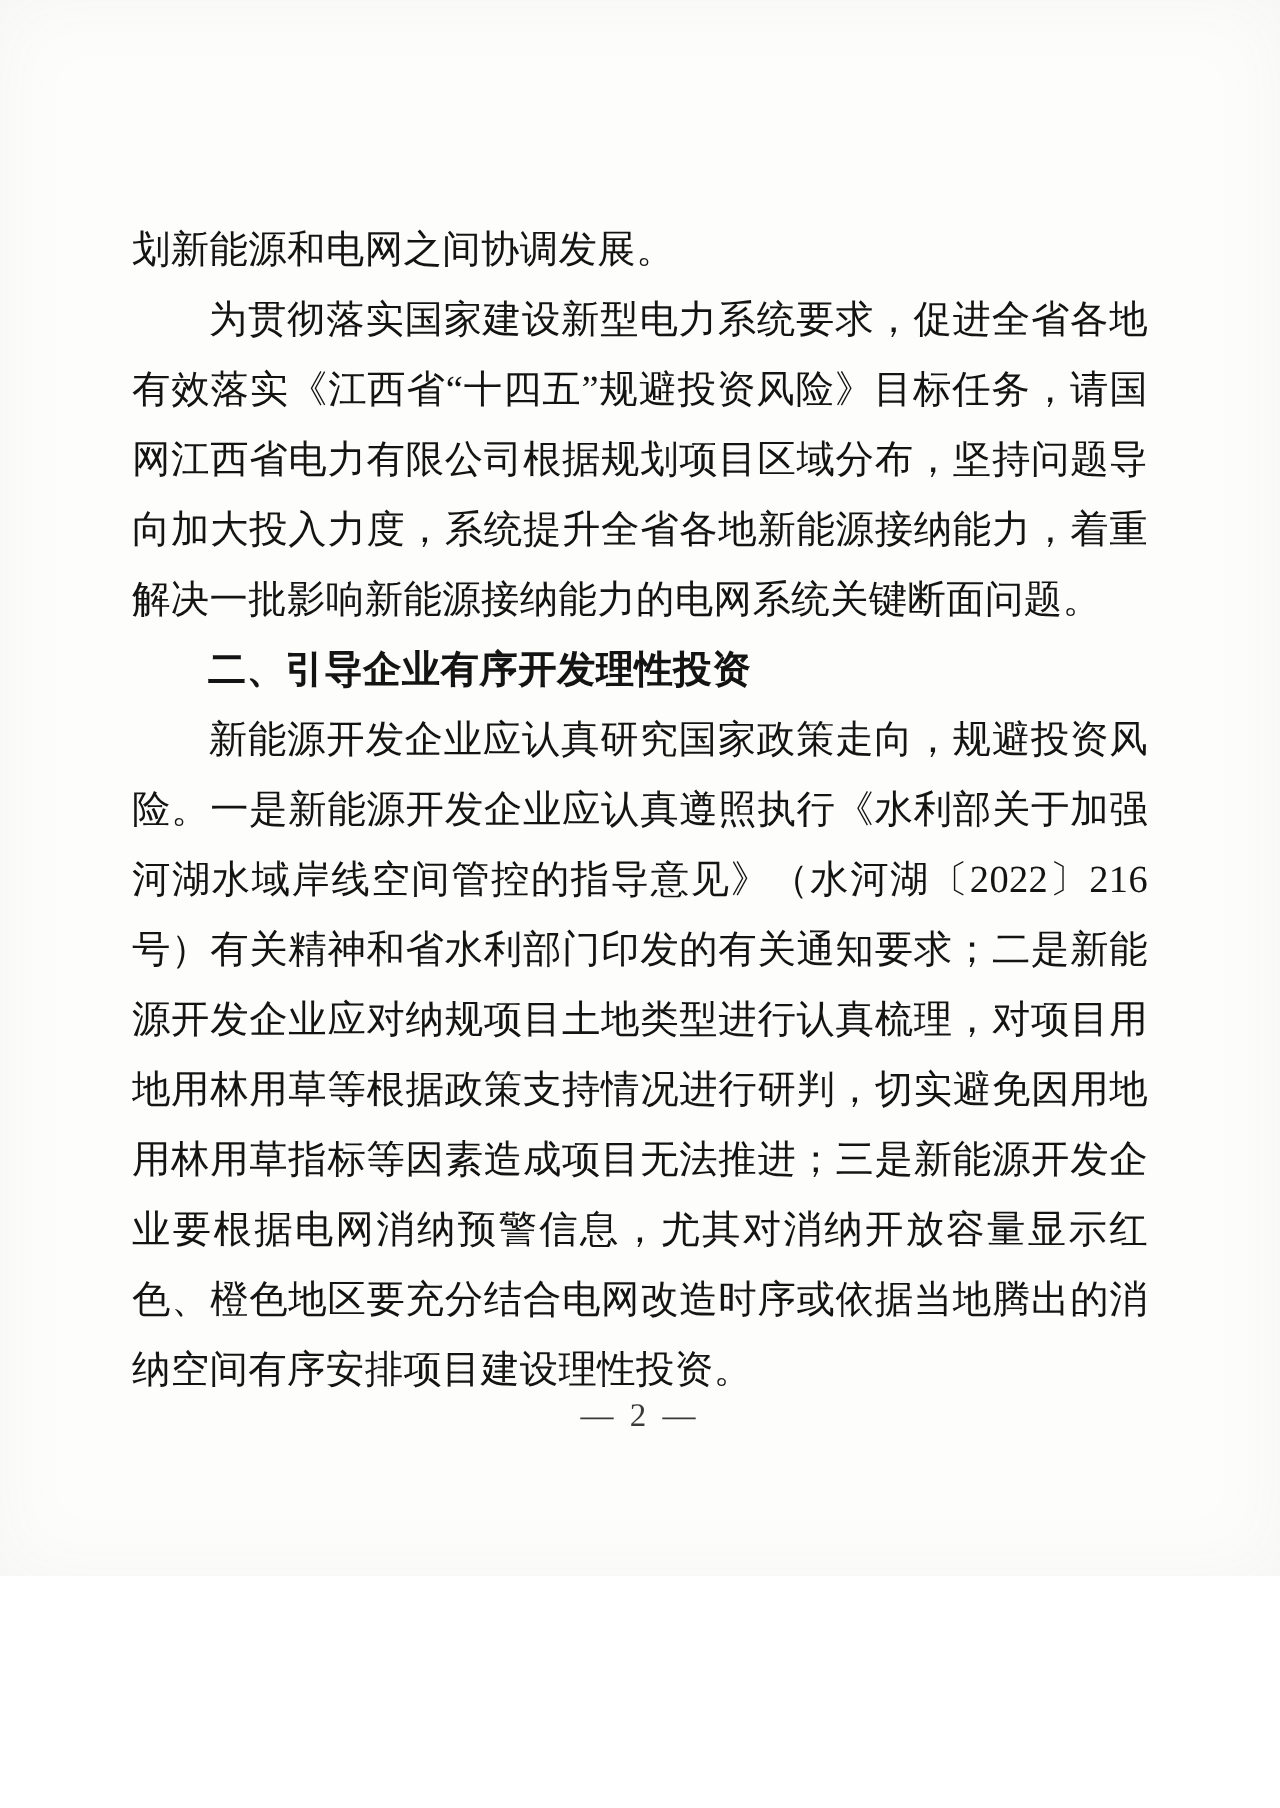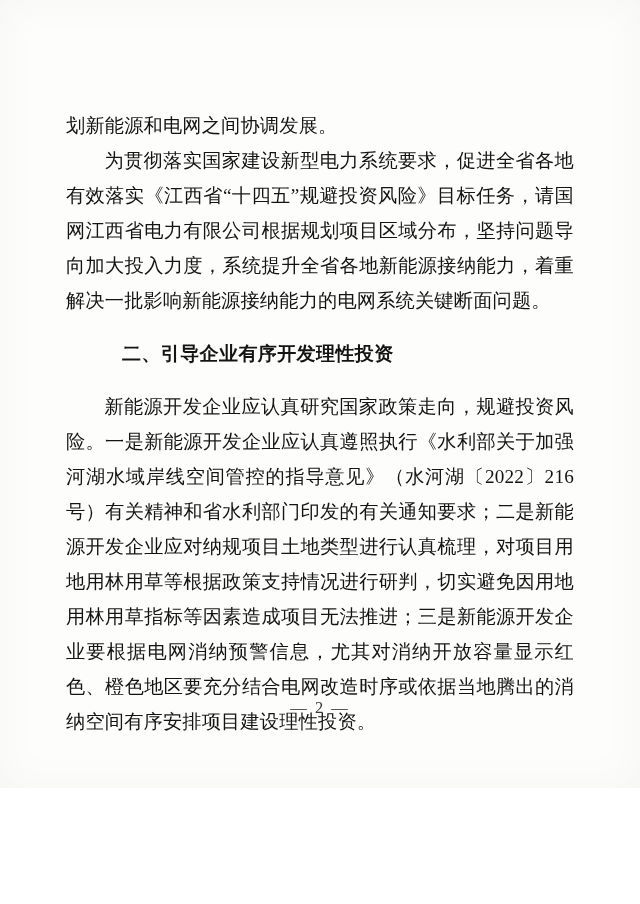--- a/index.html
+++ b/index.html
@@ -31,21 +31,21 @@
     color: #141414;
   }
   .para {
     margin: 0;
     text-indent: 2em;
   }
   .para.no-indent {
     text-indent: 0;
   }
   .heading {
-    margin: 18px;
+    margin: 0;
     text-indent: 2em;
     font-weight: bold;
     font-family: "Liberation Sans", "DejaVu Sans", sans-serif;
     font-size: 19px;
     letter-spacing: 0.4px;
   }
   .page-number {
     position: absolute;
     left: 0;
     right: 0;

